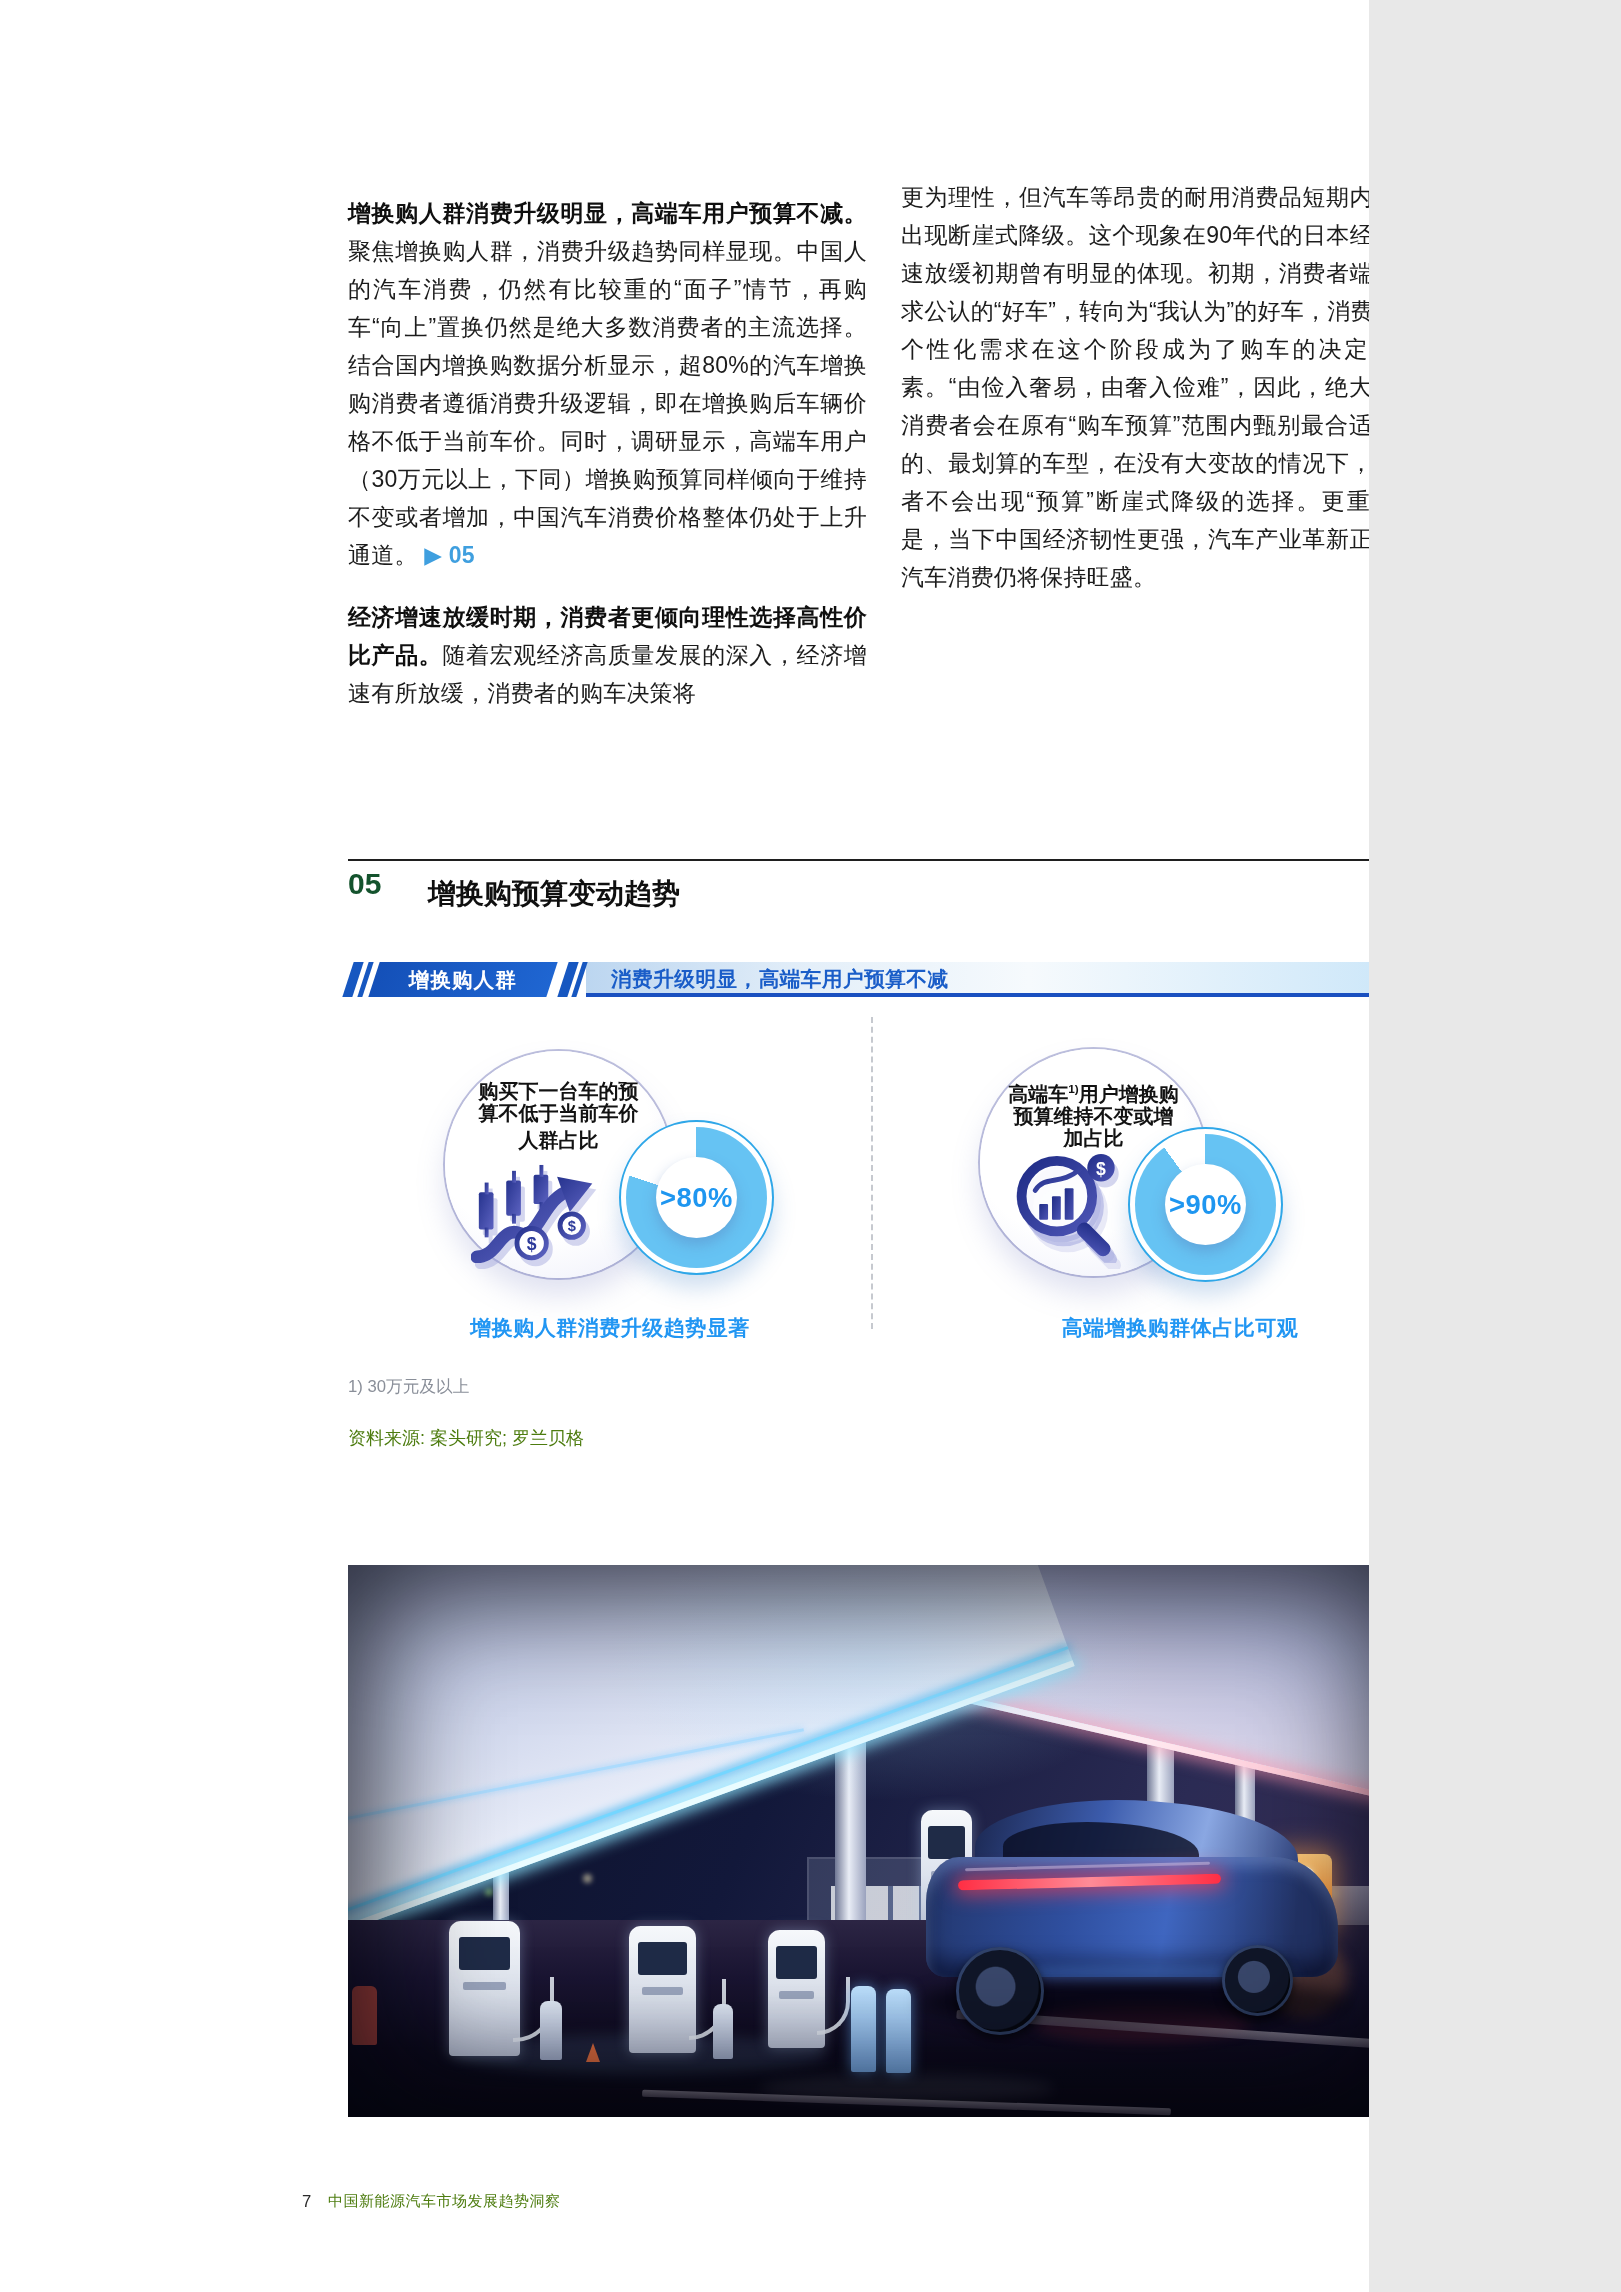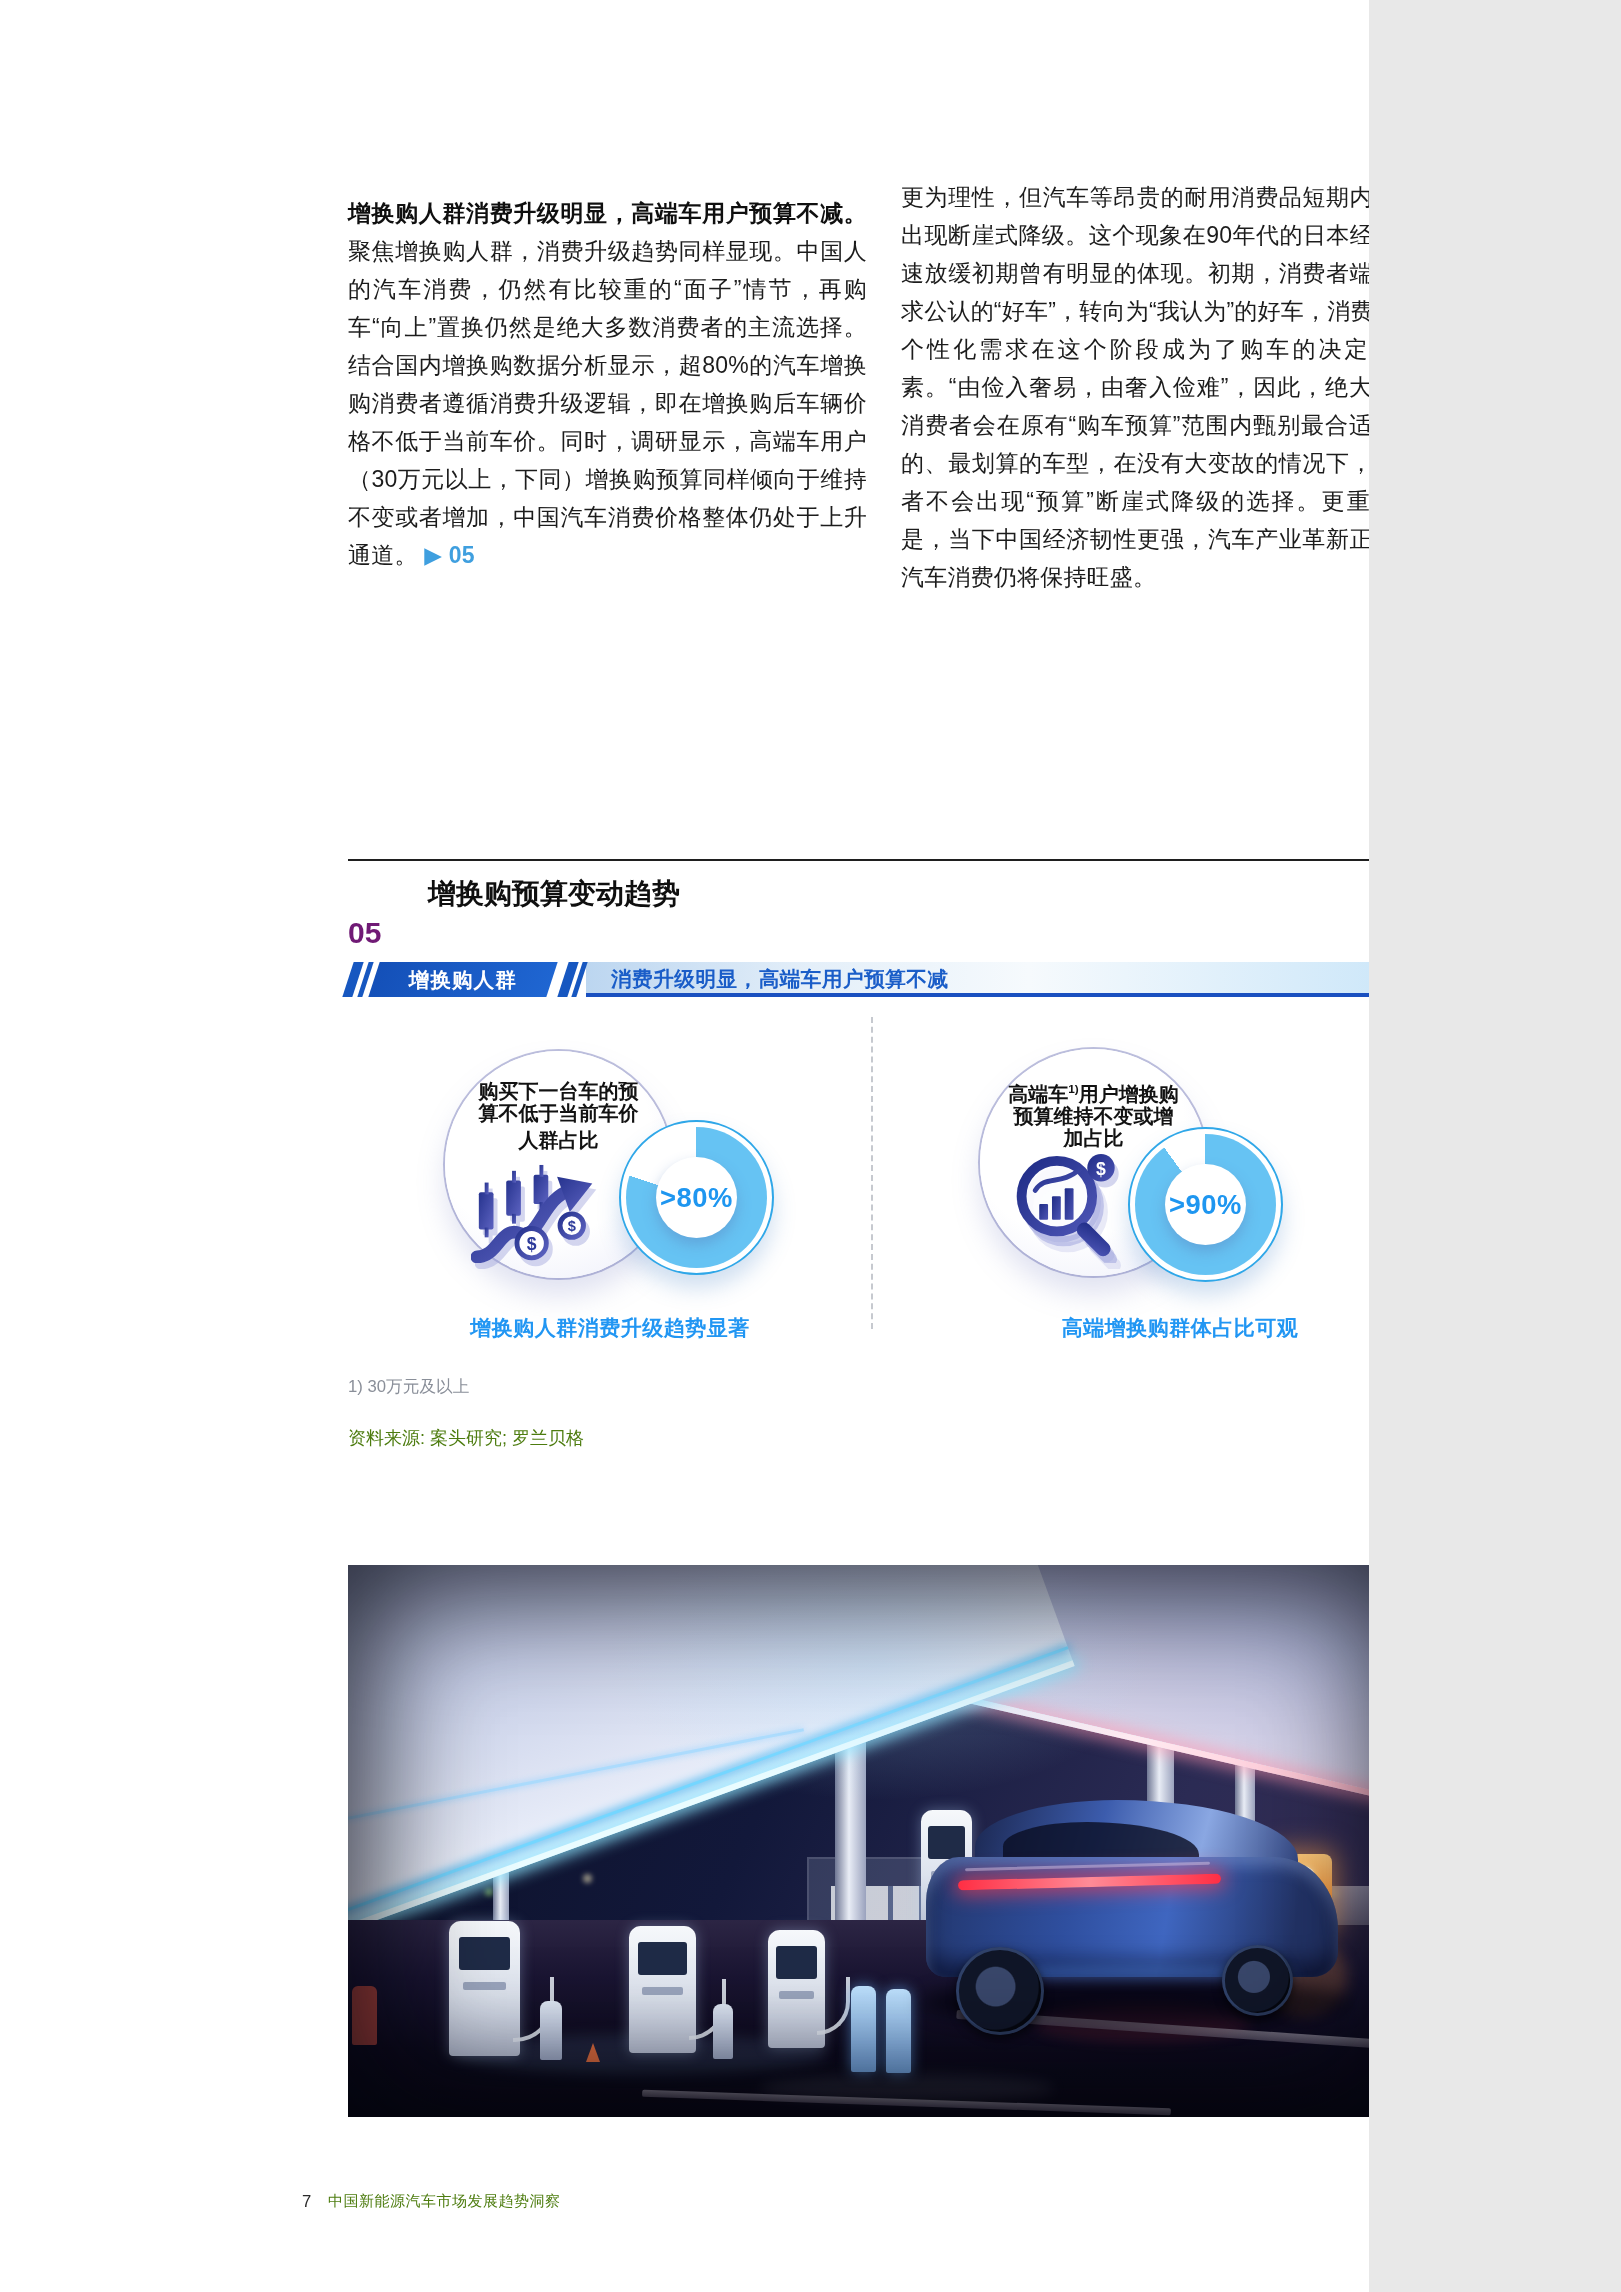--- a/index.html
+++ b/index.html
@@ -6,21 +6,21 @@
   .page{position:relative;width:1369px;height:2293px;background:#ffffff;overflow:hidden;
         font-family:"Liberation Sans","DejaVu Sans",sans-serif;}
   
   .col{position:absolute;width:519px;font-size:23px;line-height:38px;color:#1c1c1c;
        text-align:justify;letter-spacing:0.2px;}
   .col p{margin:0 0 23.5px 0;}
   .lead{font-weight:bold;color:#0f0f0f;}
   .fig-ref{font-weight:bold;color:#3f9fdf;white-space:nowrap;}
   
   .rule{position:absolute;left:348px;top:859px;width:1057px;height:2px;background:#1f1f1f;}
-  .sec-num{position:absolute;left:348px;top:916px;font-size:30px;font-weight:bold;color:#701a75;}
+  .sec-num{position:absolute;left:348px;top:867px;font-size:30px;font-weight:bold;color:#14532d;}
   .sec-title{position:absolute;left:428px;top:875px;font-size:28px;font-weight:bold;color:#0f0f0f;}
   
   .banner{position:absolute;left:348px;top:962px;width:1057px;height:39px;}
   .banner-grad{position:absolute;left:238px;right:13.7px;top:0;height:33px;
                background:linear-gradient(90deg,#bcd6f0 0%,#e4eff9 28%,#f6fafd 55%,#cde7f9 100%);}
   .banner-line{position:absolute;left:238px;right:4.9px;top:31px;height:3.9px;background:#1a50c0;}
   .banner-diamond{position:absolute;right:0;top:28px;width:9.8px;height:9.8px;background:#1a50c0;transform:rotate(45deg);}
   .sl{position:absolute;top:0;height:35px;background:#1757c0;transform:skewX(-18deg);}
   .badge{position:absolute;left:25.5px;top:0;width:178px;height:35px;transform:skewX(-18deg);
          background:linear-gradient(100deg,#1450b8,#1f66d2);display:flex;align-items:center;justify-content:center;}
@@ -109,20 +109,21 @@
   .page-num{position:absolute;left:302px;top:2192px;font-size:16.7px;color:#2b2b2b;}
   .footer-title{position:absolute;left:328px;top:2192px;font-size:15px;color:#4d7c0f;letter-spacing:0.5px;}
 </style>
 </head>
 <body>
 
 <div class="page">
 
   <div class="col" style="left:348px;top:194px;">
     <p><span class="lead">增换购人群消费升级明显，高端车用户预算不减。</span><span>聚焦增换购人群，消费升级趋势同样显现。中国人的汽车消费，仍然有比较重的“面子”情节，再购车“向上”置换仍然是绝大多数消费者的主流选择。结合国内增换购数据分析显示，超80%的汽车增换购消费者遵循消费升级逻辑，即在增换购后车辆价格不低于当前车价。同时，调研显示，高端车用户（30万元以上，下同）增换购预算同样倾向于维持不变或者增加，中国汽车消费价格整体仍处于上升通道。</span> <span class="fig-ref">▶ 05</span></p>
+    <p><span class="lead">经济增速放缓时期，消费者更倾向理性选择高性价比产品。</span><span>随着宏观经济高质量发展的深入，经济增速有所放缓，消费者的购车决策将</span></p>
   </div>
   <div class="col" style="left:885px;top:178px;margin-left:16px;">
     <p>更为理性，但汽车等昂贵的耐用消费品短期内不会出现断崖式降级。这个现象在90年代的日本经济增速放缓初期曾有明显的体现。初期，消费者端从追求公认的“好车”，转向为“我认为”的好车，消费者的个性化需求在这个阶段成为了购车的决定性因素。“由俭入奢易，由奢入俭难”，因此，绝大部分消费者会在原有“购车预算”范围内甄别最合适自己的、最划算的车型，在没有大变故的情况下，消费者不会出现“预算”断崖式降级的选择。更重要的是，当下中国经济韧性更强，汽车产业革新正甚，汽车消费仍将保持旺盛。</p>
   </div>
 
   <div class="rule"></div>
   <div class="sec-num">05</div>
   <div class="sec-title">增换购预算变动趋势</div>
 
   <div class="banner">

